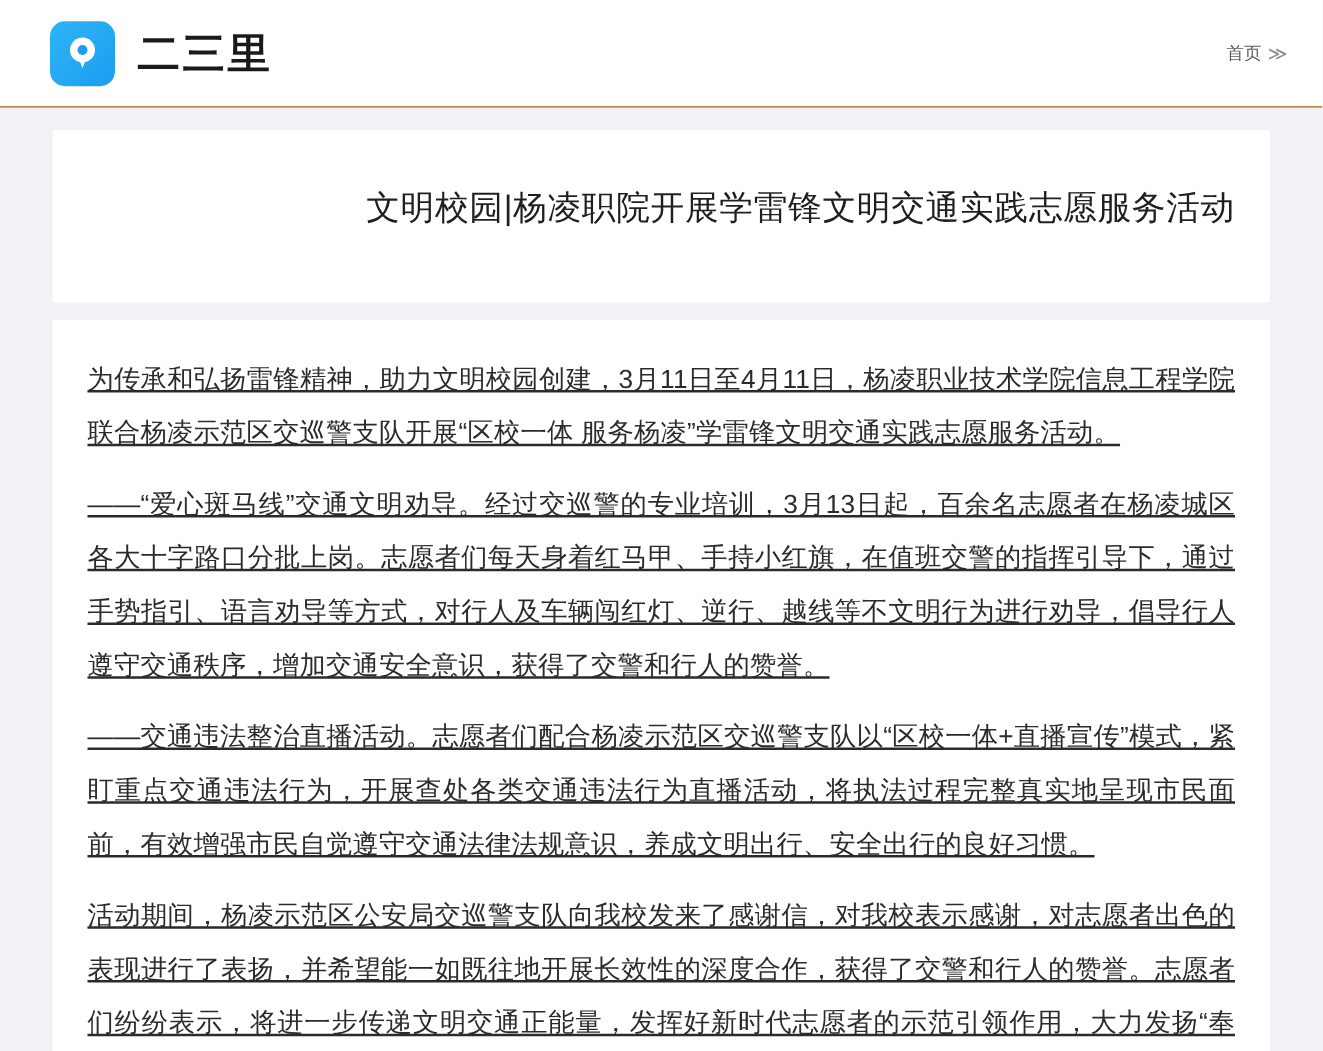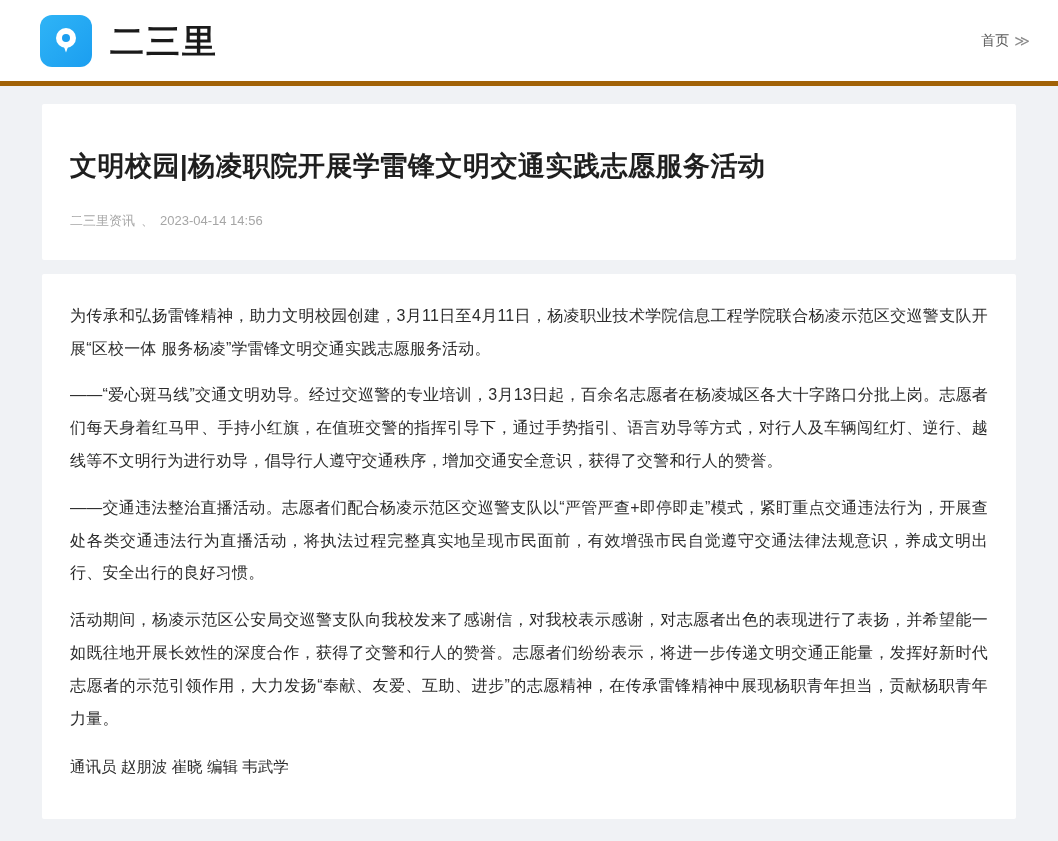--- a/index.html
+++ b/index.html
@@ -15,21 +15,21 @@
     width: 1058px;
     min-height: 841px;
     background: #f0f2f5;
     position: relative;
   }
 
   
   .site-header {
     background: #ffffff;
     height: 86px;
-    border-bottom: 5px solid #a16207;
+    border-bottom: 1px solid #a16207;
     display: flex;
     align-items: center;
     padding: 0 28px 0 40px;
   }
   .brand {
     display: flex;
     align-items: center;
     gap: 18px;
   }
   .logo-mark {
@@ -100,47 +100,49 @@
   .card {
     background: #ffffff;
     border-radius: 2px;
   }
   .title-card {
     padding: 44px 28px 30px 28px;
     margin-bottom: 14px;
   }
   .article-title {
     font-size: 27px;
-    font-weight: bold;
+    font-weight: normal;
     color: #1f1f1f;
     line-height: 1.4;
     margin: 0 0 26px 0;
     letter-spacing: 0.5px;
+    text-align: right;
   }
   .meta-row {
     font-size: 13px;
     color: #a6a6a6;
     display: flex;
     align-items: center;
     gap: 6px;
   }
   .meta-source { color: #a6a6a6; }
   .meta-sep { color: #a6a6a6; }
   .meta-date { color: #a6a6a6; }
 
   .body-card {
     padding: 26px 28px 36px 28px;
   }
   .body-card p {
-    font-size: 16px;
+    font-size: 21px;
     line-height: 2.05;
     color: #2b2b2b;
     margin: 0 0 14px 0;
     text-align: justify;
     letter-spacing: 0.2px;
+    text-decoration: underline;
   }
   .body-card p:last-child { margin-bottom: 0; }
   .signoff {
     font-size: 15.5px;
     line-height: 2.05;
     color: #2b2b2b;
     margin-top: 16px;
   }
 </style>
 </head>
@@ -161,29 +163,24 @@
     <div class="header-nav">
       <span>首页</span>
       <span class="chev">≫</span>
     </div>
   </div>
 
   <div class="content">
 
     <div class="card title-card">
       <h1 class="article-title">文明校园|杨凌职院开展学雷锋文明交通实践志愿服务活动</h1>
-      <div class="meta-row">
-        <span class="meta-source">二三里资讯</span>
-        <span class="meta-sep">、</span>
-        <span class="meta-date">2023-04-14 14:56</span>
-      </div>
     </div>
 
     <div class="card body-card">
       <p>为传承和弘扬雷锋精神，助力文明校园创建，3月11日至4月11日，杨凌职业技术学院信息工程学院联合杨凌示范区交巡警支队开展“区校一体 服务杨凌”学雷锋文明交通实践志愿服务活动。</p>
       <p>——“爱心斑马线”交通文明劝导。经过交巡警的专业培训，3月13日起，百余名志愿者在杨凌城区各大十字路口分批上岗。志愿者们每天身着红马甲、手持小红旗，在值班交警的指挥引导下，通过手势指引、语言劝导等方式，对行人及车辆闯红灯、逆行、越线等不文明行为进行劝导，倡导行人遵守交通秩序，增加交通安全意识，获得了交警和行人的赞誉。</p>
-      <p>——交通违法整治直播活动。志愿者们配合杨凌示范区交巡警支队以“严管严查+即停即走”模式，紧盯重点交通违法行为，开展查处各类交通违法行为直播活动，将执法过程完整真实地呈现市民面前，有效增强市民自觉遵守交通法律法规意识，养成文明出行、安全出行的良好习惯。</p>
+      <p>——交通违法整治直播活动。志愿者们配合杨凌示范区交巡警支队以“区校一体+直播宣传”模式，紧盯重点交通违法行为，开展查处各类交通违法行为直播活动，将执法过程完整真实地呈现市民面前，有效增强市民自觉遵守交通法律法规意识，养成文明出行、安全出行的良好习惯。</p>
       <p>活动期间，杨凌示范区公安局交巡警支队向我校发来了感谢信，对我校表示感谢，对志愿者出色的表现进行了表扬，并希望能一如既往地开展长效性的深度合作，获得了交警和行人的赞誉。志愿者们纷纷表示，将进一步传递文明交通正能量，发挥好新时代志愿者的示范引领作用，大力发扬“奉献、友爱、互助、进步”的志愿精神，在传承雷锋精神中展现杨职青年担当，贡献杨职青年力量。</p>
       <div class="signoff">通讯员 赵朋波 崔晓 编辑 韦武学</div>
     </div>
 
   </div>
 </div>
 
 </body></html>

